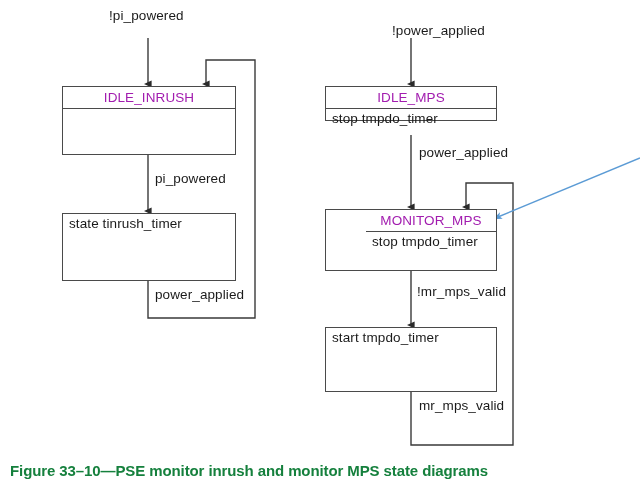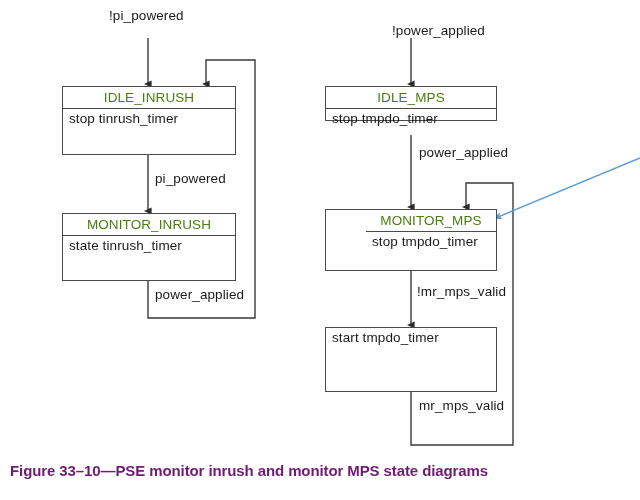--- a/index.html
+++ b/index.html
@@ -36,21 +36,21 @@
     background: #ffffff;
     box-sizing: border-box;
   }
   .state-name {
     text-align: center;
     font-size: 13.5px;
     line-height: 21px;
     height: 21px;
     border-bottom: 1px solid #4a4a4a;
     white-space: nowrap;
-    color: #4d7c0f;
+    color: #a21caf;
     letter-spacing: 0.1px;
   }
   .state-action {
     text-align: left;
     font-size: 13.5px;
     line-height: 20px;
     padding-left: 6px;
     white-space: nowrap;
     color: #1a1a1a;
     letter-spacing: 0.1px;
@@ -63,21 +63,21 @@
     color: #1a1a1a;
     letter-spacing: 0.1px;
   }
   #figure-caption {
     position: absolute;
     left: 10px;
     top: 462px;
     width: 620px;
     font-size: 15px;
     font-weight: bold;
-    color: #701a75;
+    color: #15803d;
     white-space: nowrap;
     letter-spacing: -0.1px;
   }
 </style>
 </head>
 <body>
 
 <div id="figure-root">
 
   <svg id="diagram-svg" viewBox="0 0 640 460">
@@ -102,25 +102,23 @@
 
     <line x1="411" y1="271" x2="411" y2="325" stroke="#3a3a3a" stroke-width="1.4" marker-end="url(#arrowhead)"></line>
 
     <polyline points="411,392 411,445 513,445 513,183 466,183 466,207" fill="none" stroke="#3a3a3a" stroke-width="1.4" marker-end="url(#arrowhead)"></polyline>
 
     <line x1="640" y1="158" x2="493" y2="219" stroke="#5b9bd5" stroke-width="1.5" marker-end="url(#arrowhead-blue)"></line>
   </svg>
 
   <div class="state-box" style="left:62px; top:86px; width:174px; height:69px;">
     <div class="state-name">IDLE_INRUSH</div>
-    <div class="state-action">stop tinrush_timer</div>
   </div>
 
   <div class="state-box" style="left:62px; top:213px; width:174px; height:68px;">
-    <div class="state-name">MONITOR_INRUSH</div>
     <div class="state-action">state tinrush_timer</div>
   </div>
 
   <div class="state-box" style="left:325px; top:86px; width:172px; height:35px;">
     <div class="state-name">IDLE_MPS</div>
     <div class="state-action">stop tmpdo_timer</div>
   </div>
 
   <div class="state-box" style="left:325px; top:209px; width:172px; height:62px;padding-left:40px;">
     <div class="state-name">MONITOR_MPS</div>

